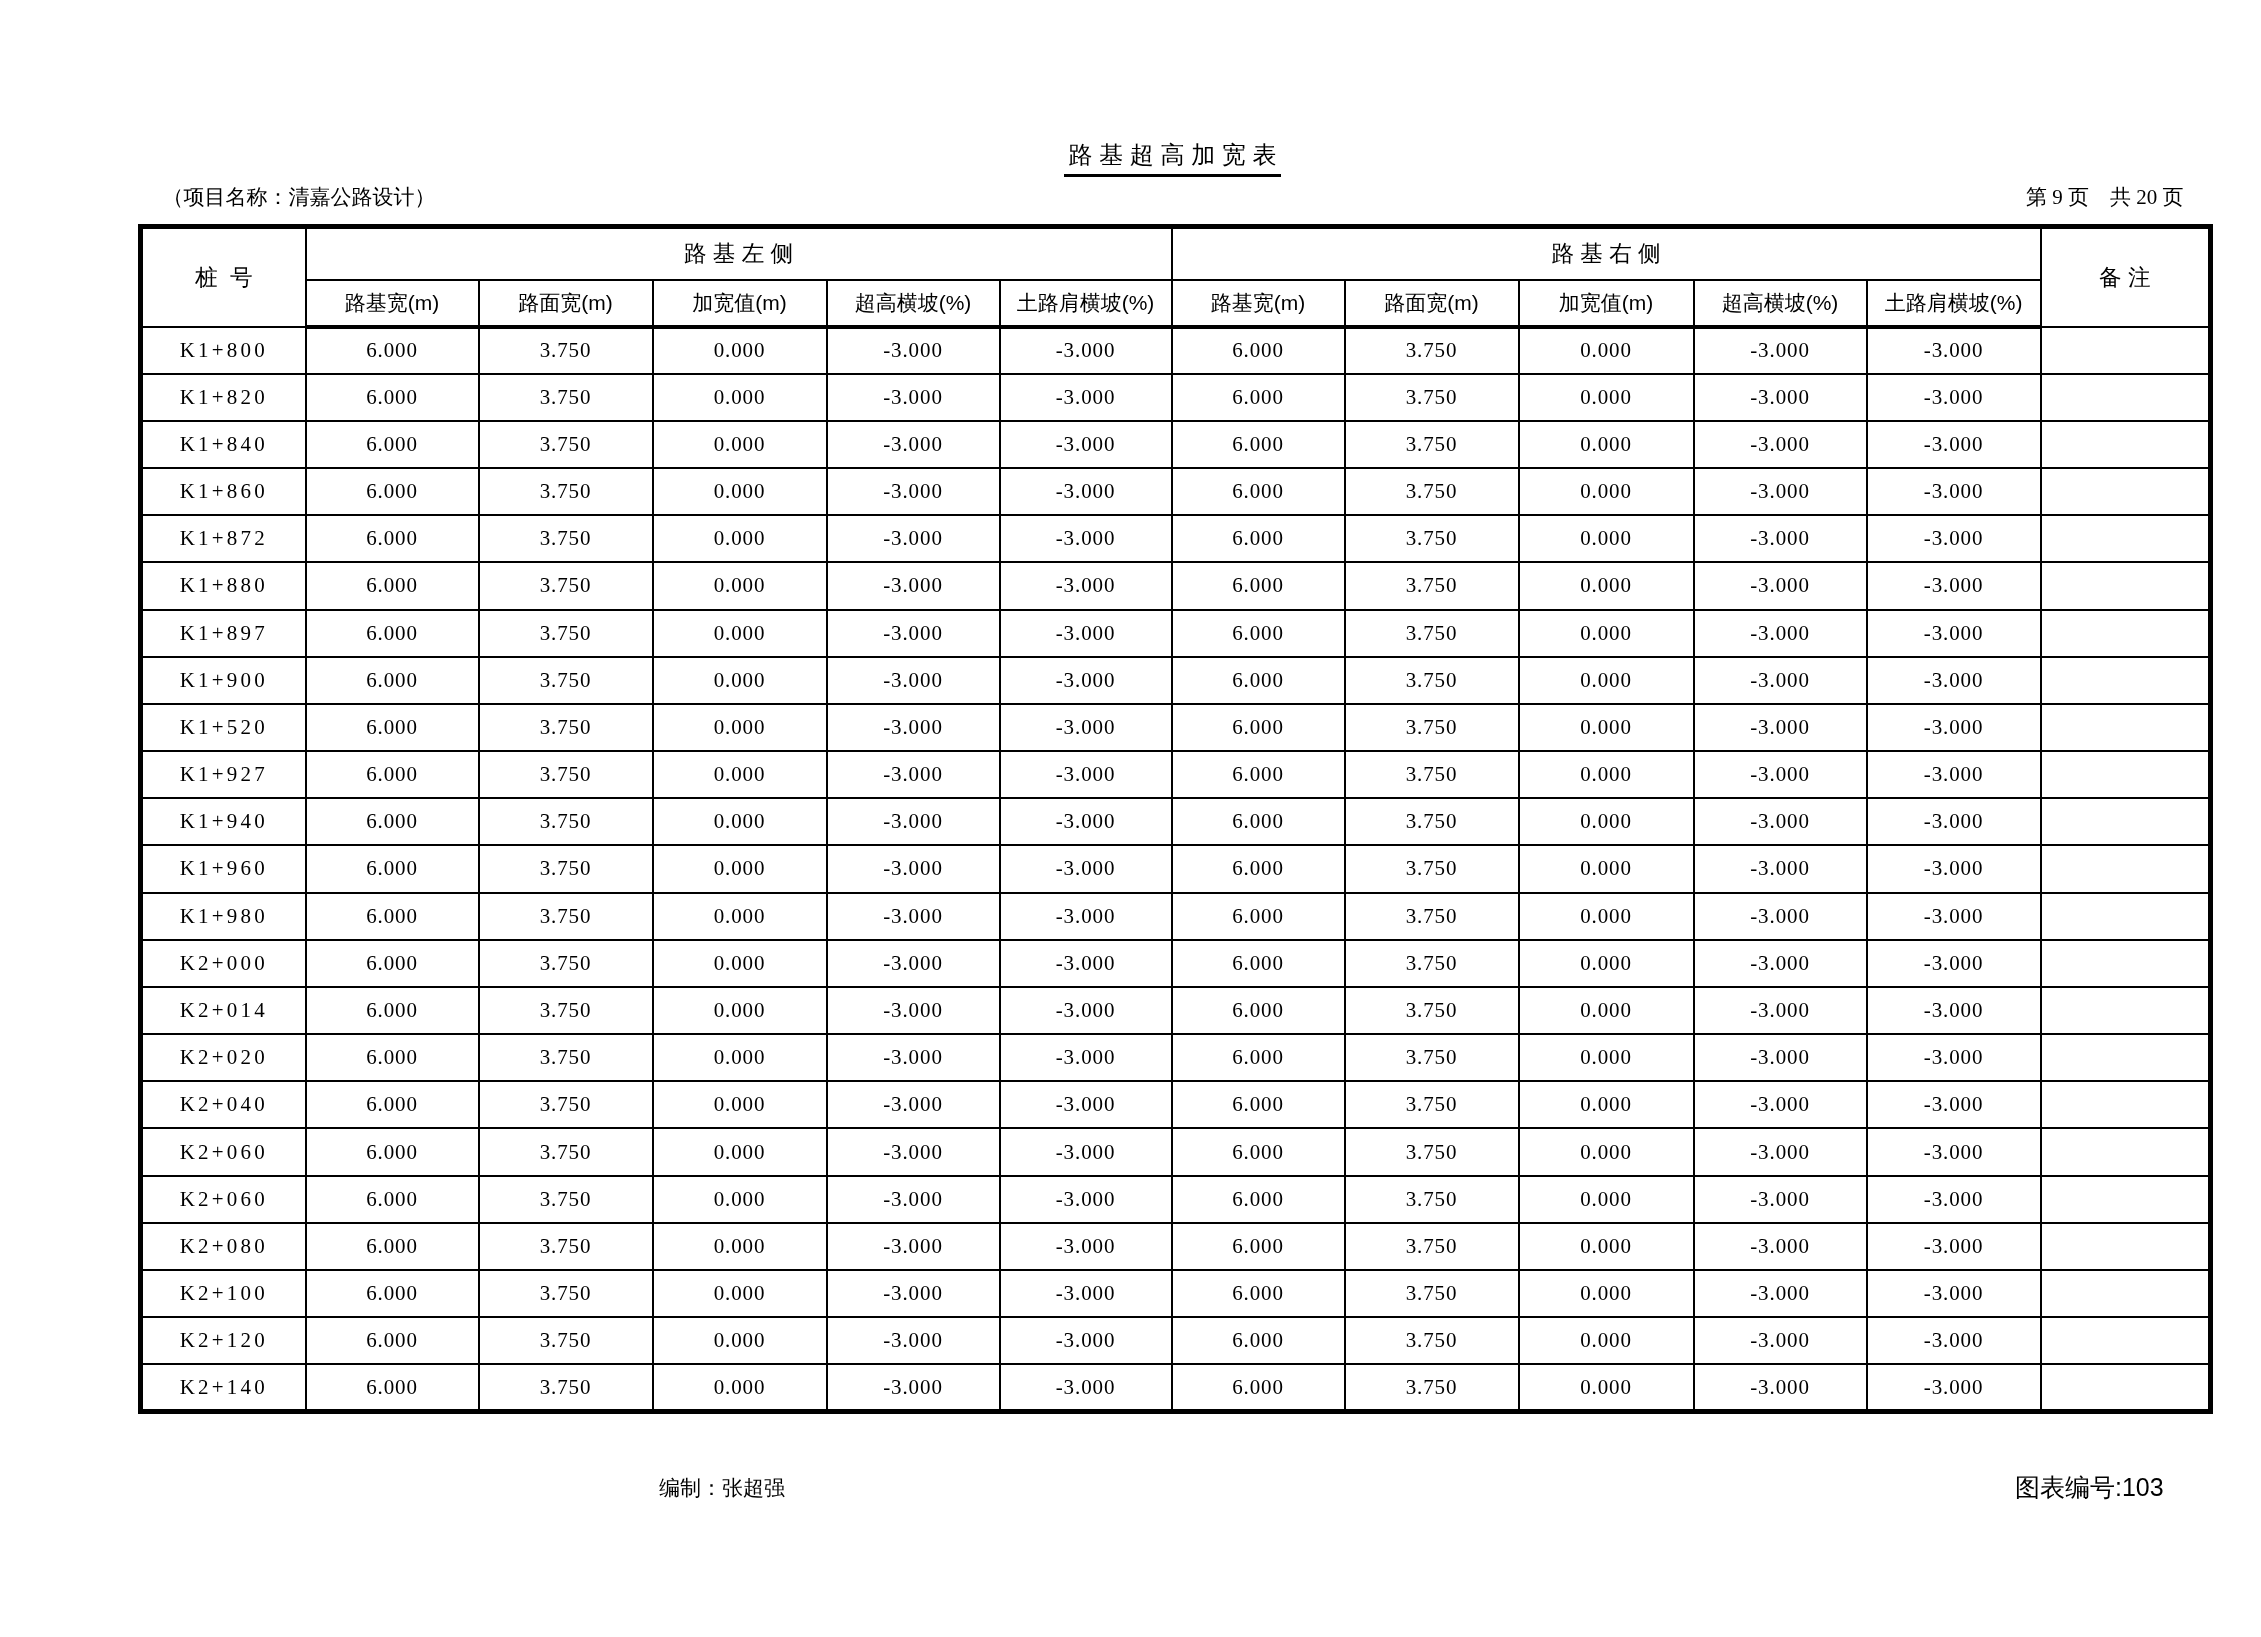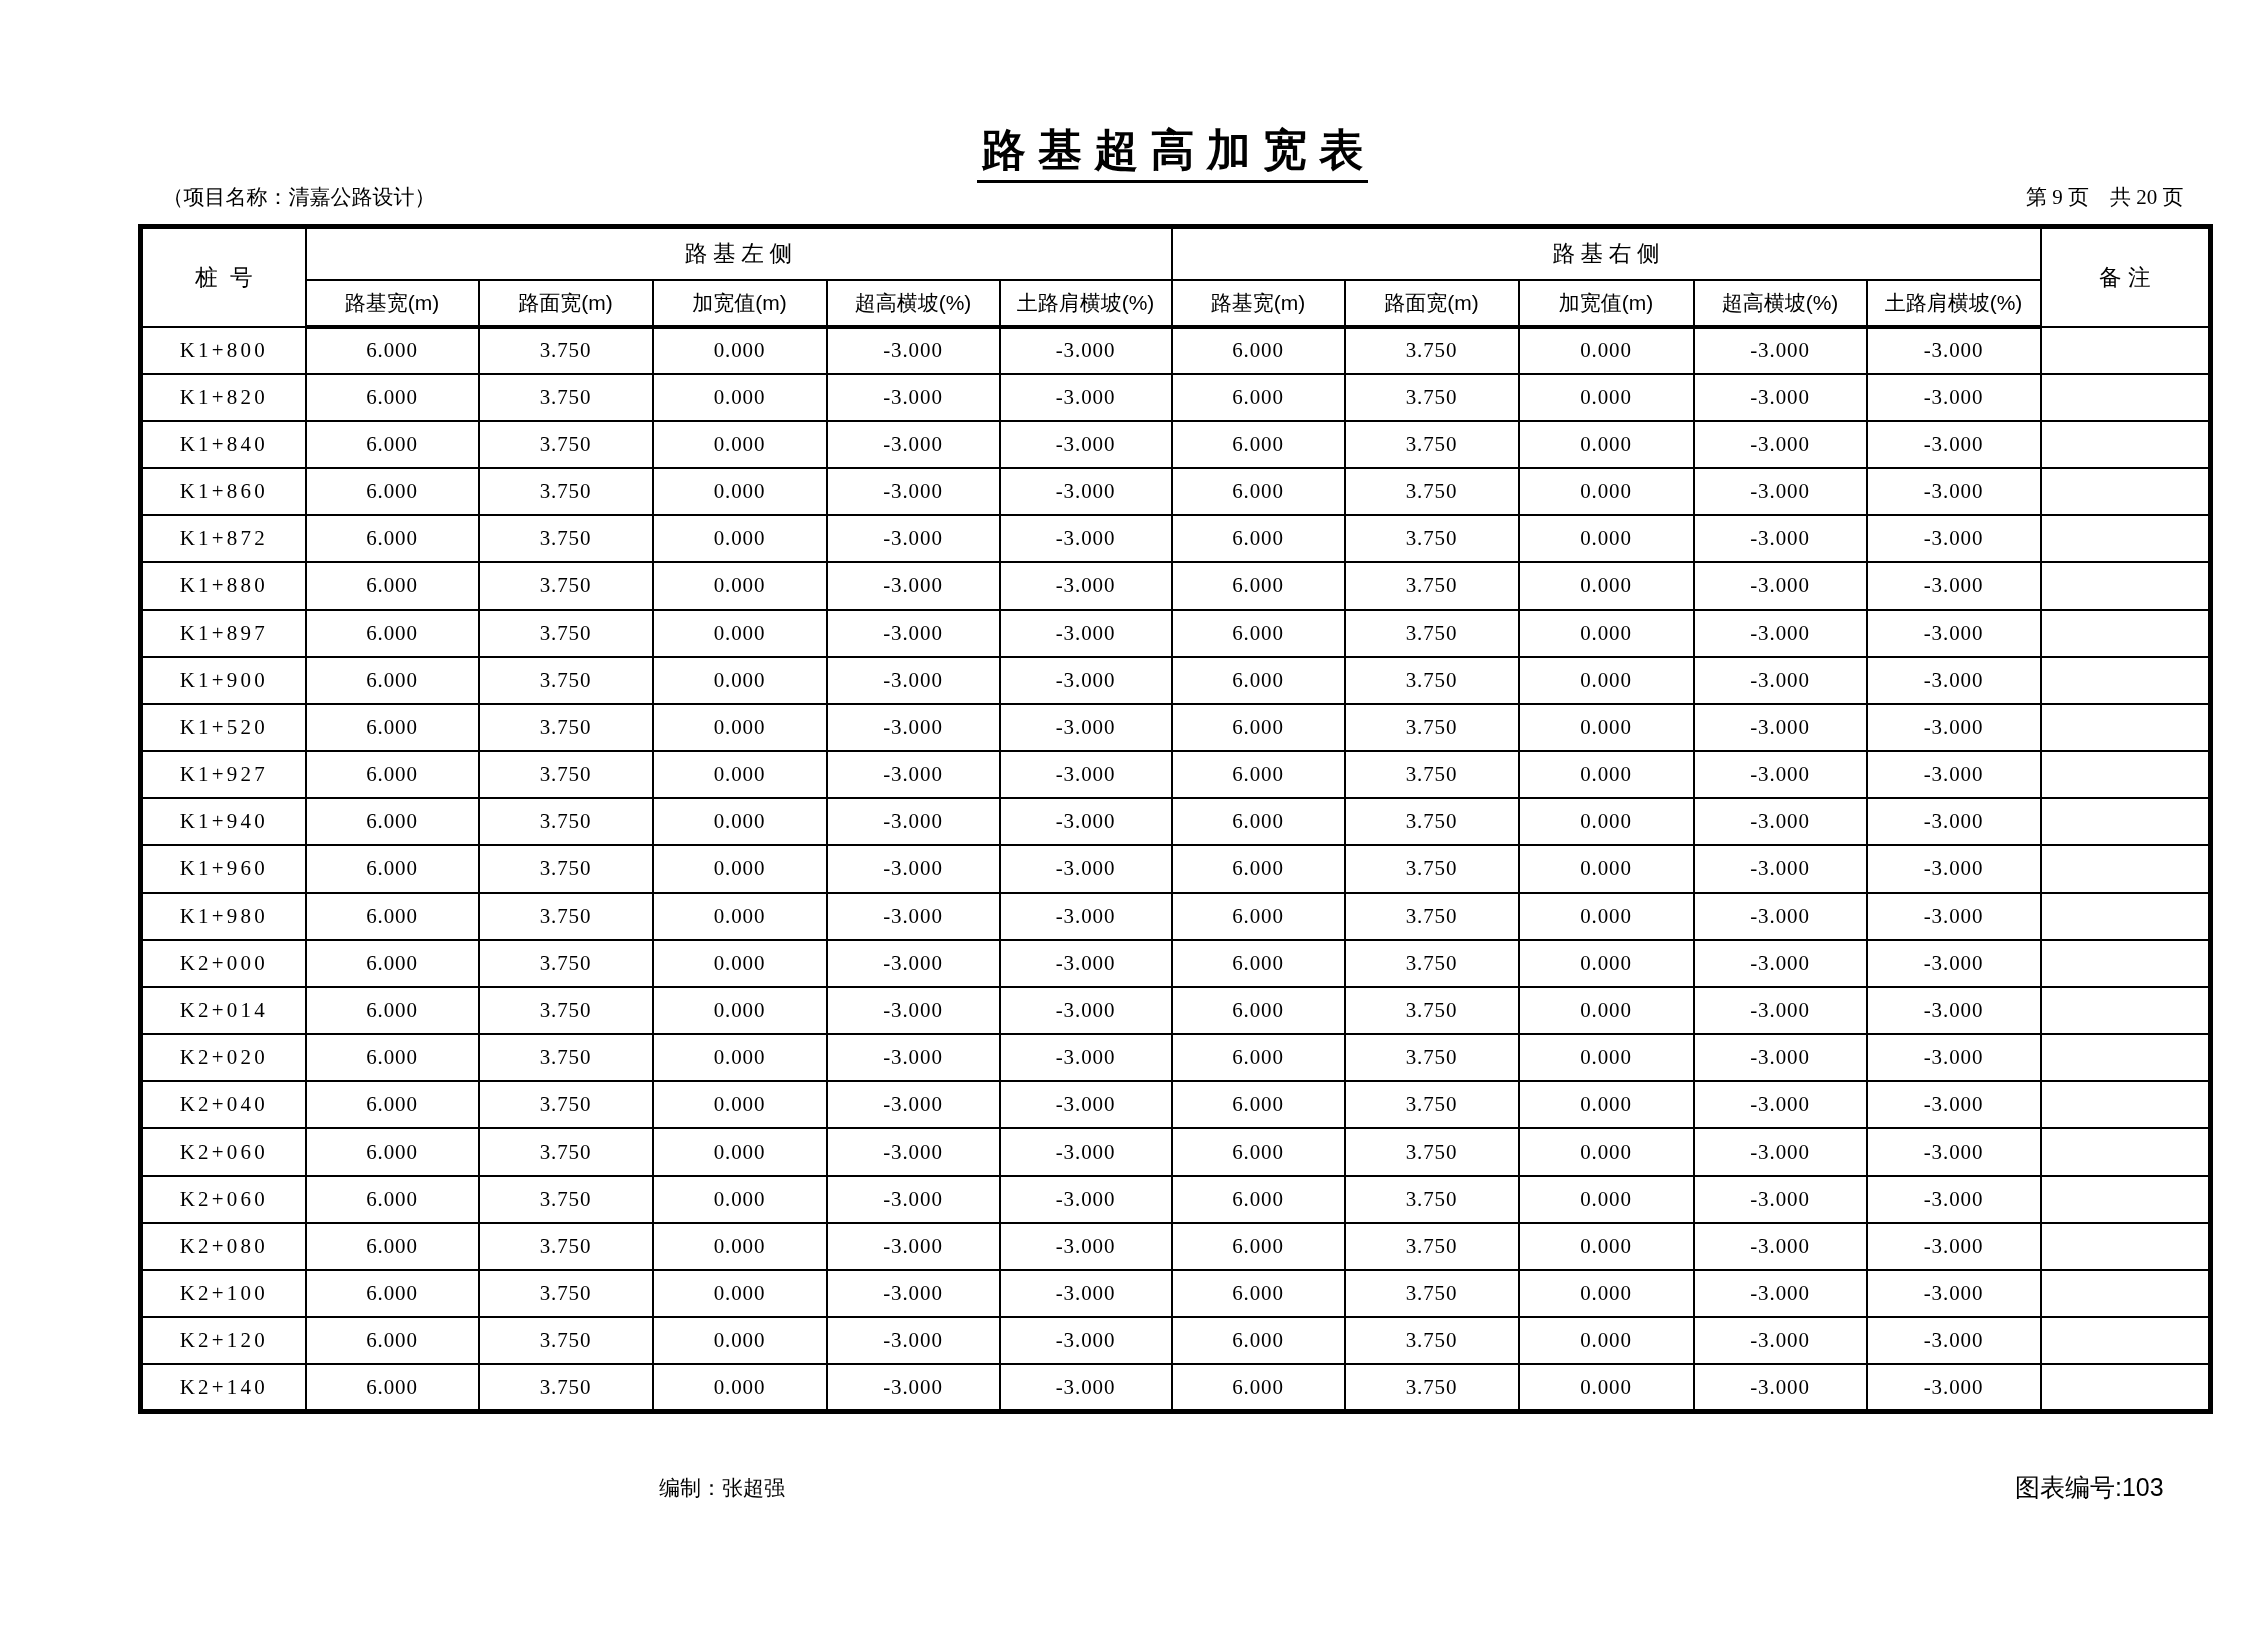--- a/index.html
+++ b/index.html
@@ -9,25 +9,26 @@
     position: relative;
     color: #000000;
     font-family: "Liberation Sans", sans-serif;
   }
   .title-wrap {
     position: absolute; left: 138px; top: 126px; width: 2069px;
     text-align: center;
   }
   .doc-title {
     display: inline-block;
-    font-size: 44px; font-weight: bold;
+    font-size: 24px; font-weight: normal;
     white-space: pre;
     line-height: 1.1;
     border-bottom: 3.6px solid #000;
     padding: 0 4.5px 5.4px 4.5px;
+    margin-top: 16px;
   }
   .meta-row {
     position: absolute; left: 138px; top: 183px; width: 2069px; height: 29px;
     display: flex; justify-content: space-between; align-items: flex-start;
     font-size: 21px;
   }
   .meta-left { padding-left: 24.4px; white-space: pre; }
   .meta-right { padding-right: 23.5px; white-space: pre; font-family: Liberation Serif, serif; }
 
   table.sheet {
@@ -37,21 +38,21 @@
     background: #fff;
   }
   table.sheet, table.sheet th, table.sheet td { border: 2.3px solid #000; }
   table.sheet { border-width: 5.9px; }
 
   thead th { font-weight: normal; white-space: pre; text-align: center; vertical-align: middle; }
   thead tr.r1 th { height: 53px; font-size: 22.6px; }
   thead tr.r2 th { height: 47px; font-size: 21px; border-bottom-width: 4.1px; }
   th.h-pile   { border-right-width: 4.1px; border-bottom-width: 4.1px; font-size: 22.6px; }
   th.h-remark { border-bottom-width: 4.1px; font-size: 22.6px; }
-  th.h-group  { border-bottom-width: 2.7px; font-family: Liberation Serif, serif; }
+  th.h-group  { border-bottom-width: 2.7px; }
   th.h-lg, th.h-rg { border-right-width: 4.1px; }
   th.s5, th.s10 { border-right-width: 4.1px; }
 
   tbody td {
     height: 47px;
     text-align: center; vertical-align: middle;
     font-family: "Liberation Serif", serif;
     font-size: 21px; letter-spacing: 0.9px;
     white-space: pre;
   }

